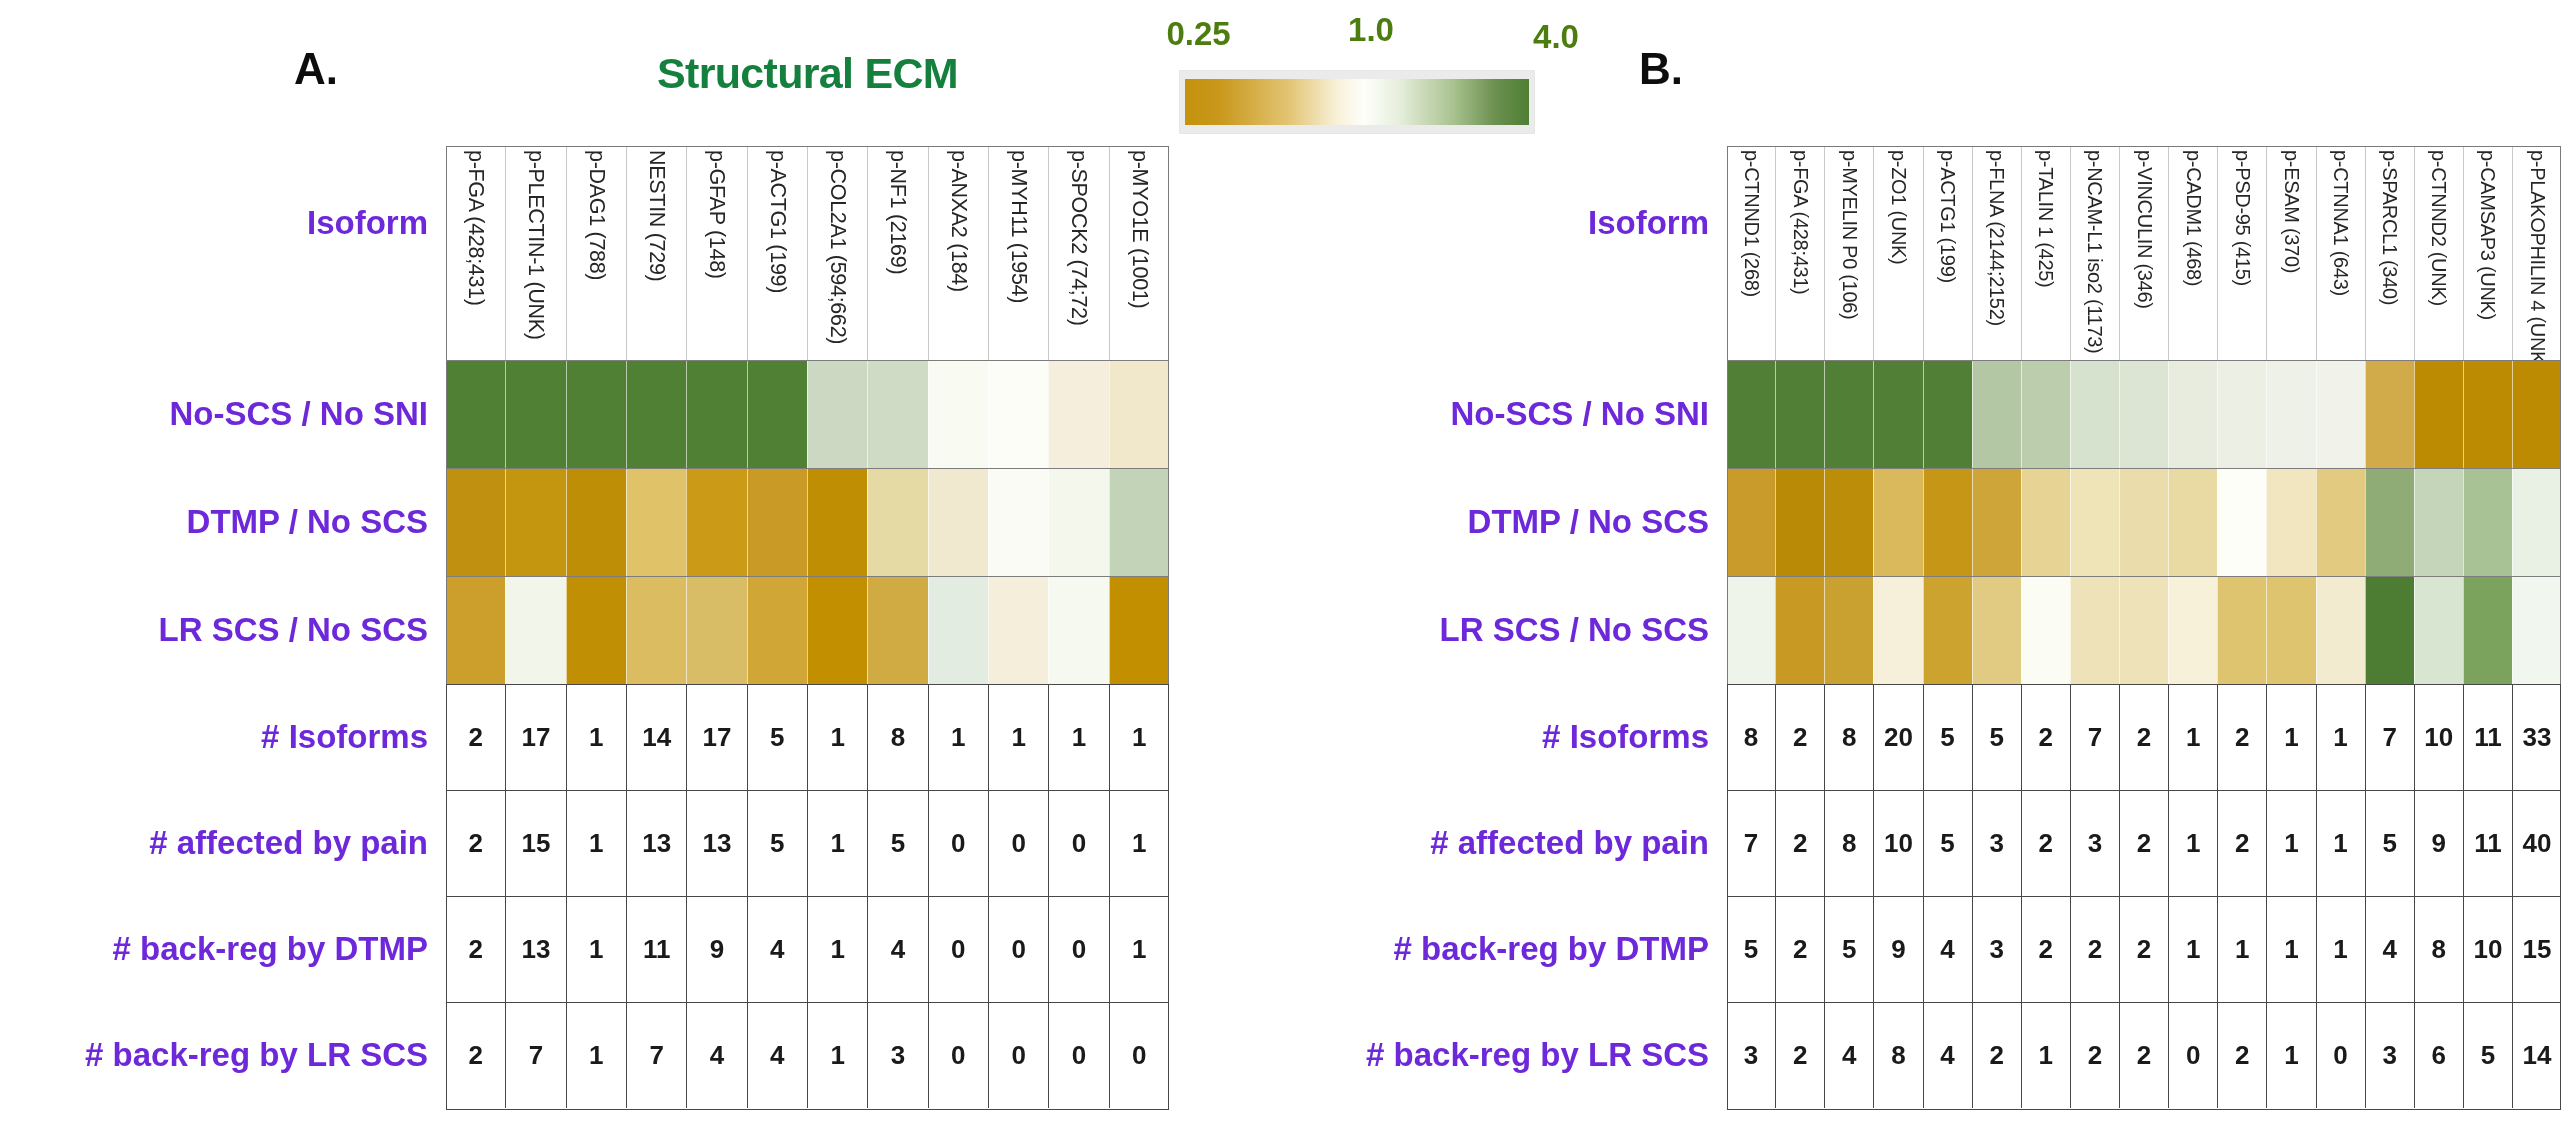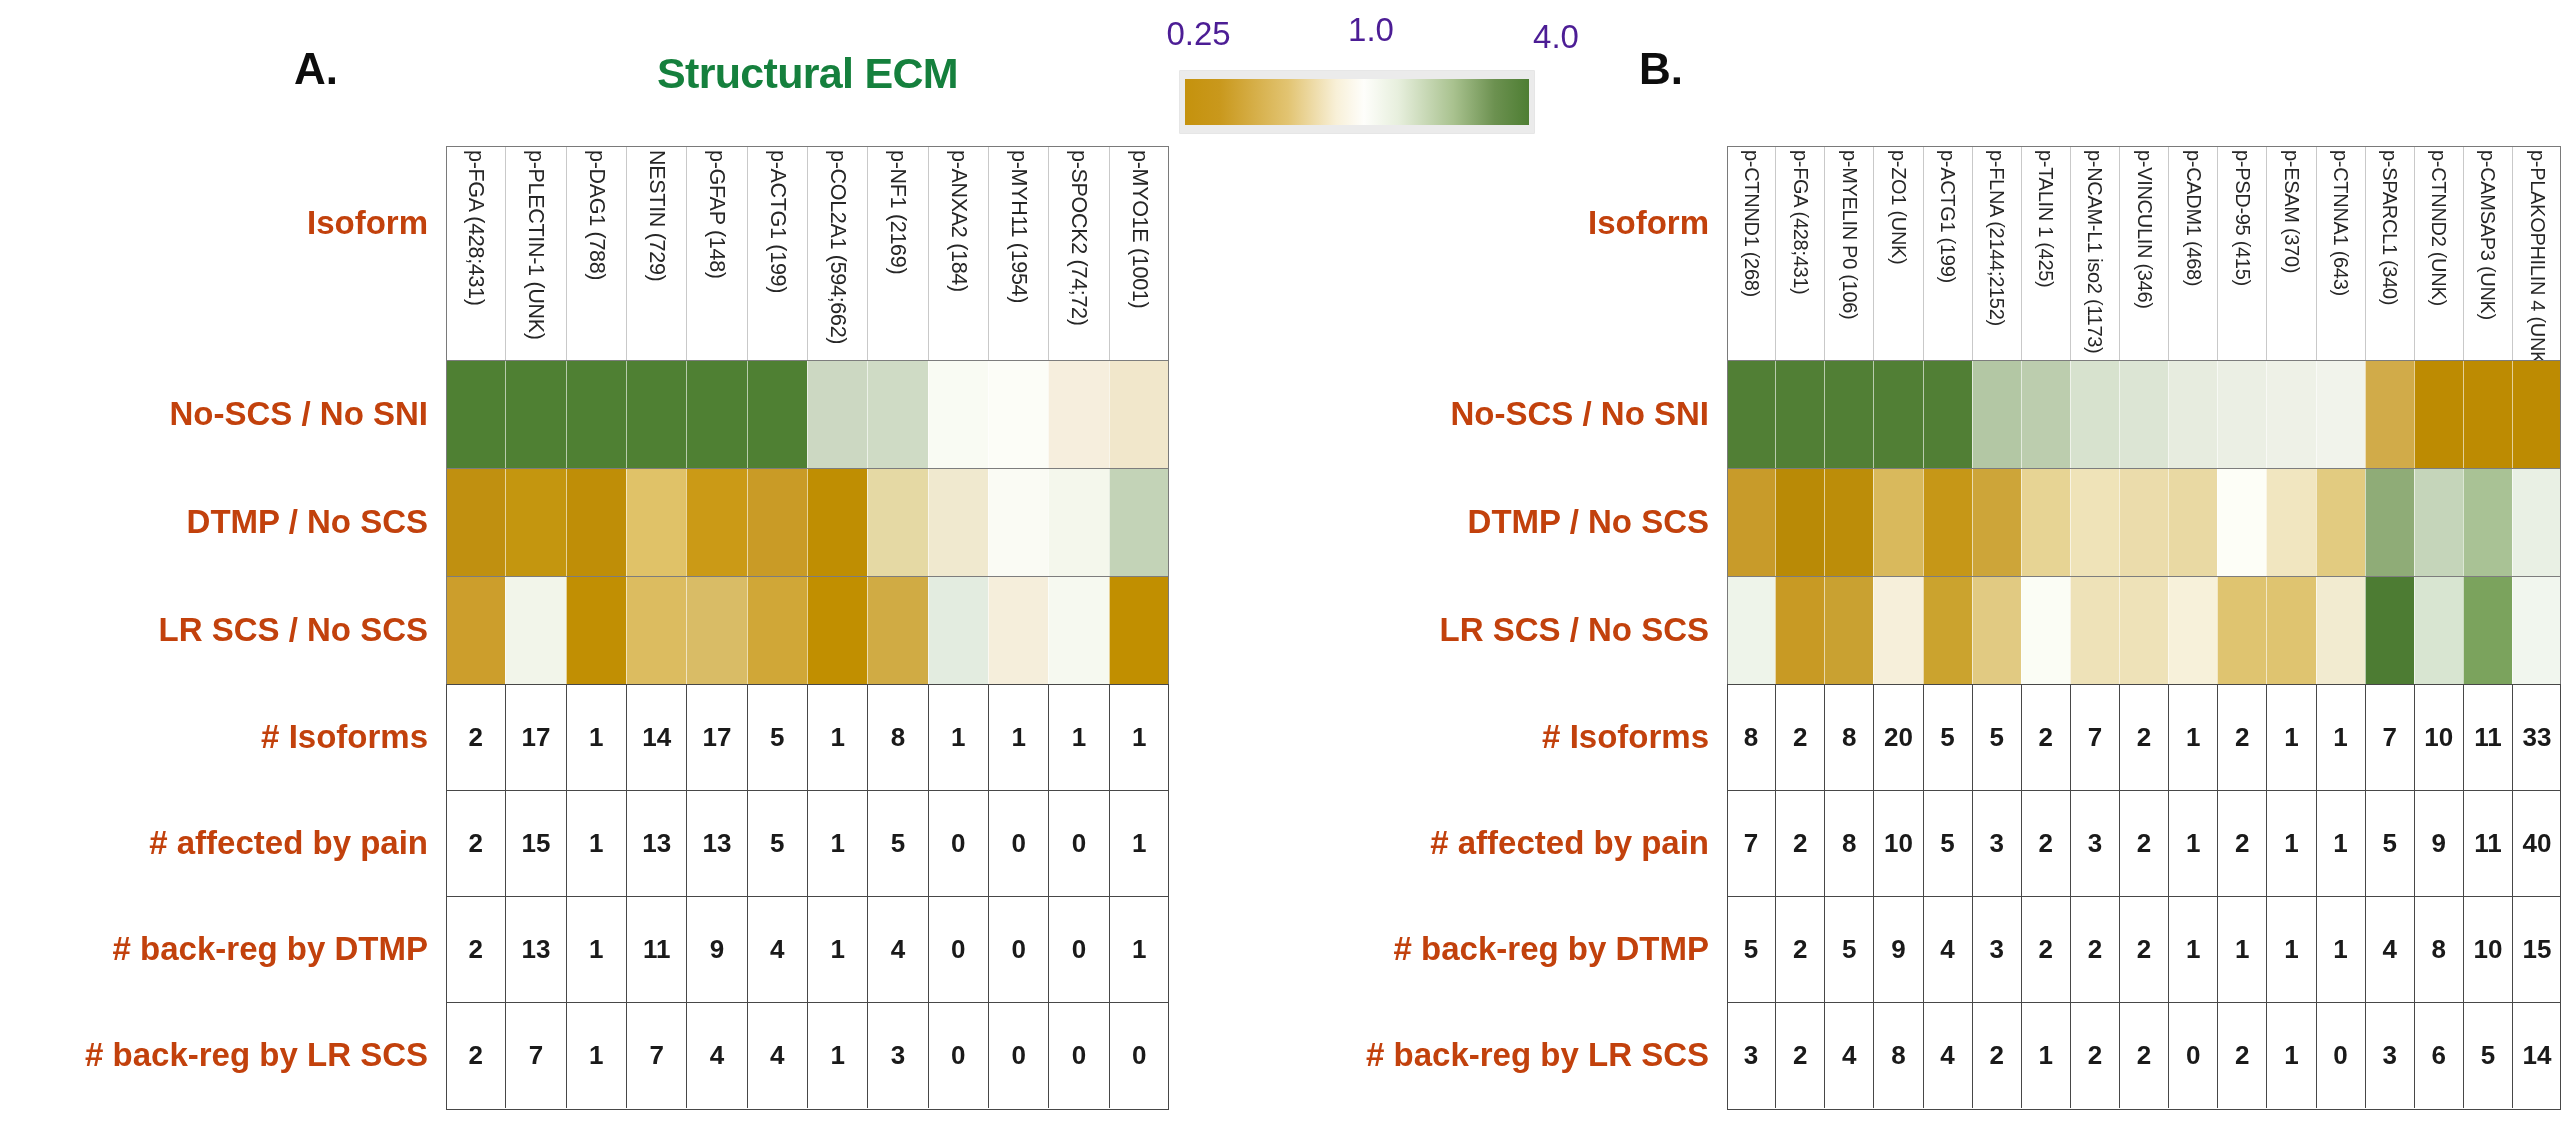--- a/index.html
+++ b/index.html
@@ -6,40 +6,40 @@
   #fig{position:relative;width:2576px;height:1137px;background:#ffffff;overflow:hidden;
        font-family:"Liberation Sans", sans-serif;color:#111;}
 
   
   .panel-letter{position:absolute;top:44px;font-size:44px;font-weight:bold;color:#0d0d0d;}
   .panel-title{position:absolute;top:49px;font-size:43px;font-weight:bold;color:#15803d;text-align:center;letter-spacing:-0.7px;}
   #letterA{left:294px;} #letterB{left:1639px;}
   #titleA{left:446px;width:723px;} #titleB{left:1727px;width:835px;}
 
   
-  .legend-tick{position:absolute;font-size:33px;font-weight:normal;text-align:center;color:#4c1d95;}
+  .legend-tick{position:absolute;font-size:33px;font-weight:bold;text-align:center;color:#4d7c0f;}
   #tickMin{left:1150px;top:15.3px;width:97px;}
   #tickMid{left:1319px;top:11px;width:104px;}
   #tickMax{left:1504px;top:18px;width:104px;}
   #legendBarFrame{position:absolute;left:1180px;top:71px;width:354px;height:62px;background:#ebebeb;
                   box-sizing:border-box;padding:8.3px 4.9px;box-shadow:0 0 0 0.7px #dcdcdc;}
   #legendBar{width:100%;height:100%;
     background:linear-gradient(90deg,#c5920d 0%,#c9981c 10%,#e2c472 30%,#f8f0d8 44%,#fefefb 52%,#e7efdd 62%,#a9c28f 78%,#6c9150 90%,#4e7e33 100%);}
   #legendCaption{position:absolute;left:1271px;top:154px;width:201px;text-align:center;
                  font-size:29px;font-weight:bold;color:#0d0d0d;}
 
   
   .panel{position:absolute;top:146px;height:964px;display:flex;flex-direction:column;}
   #panelA{left:0;width:1169px;}
   #panelB{left:1281px;width:1280px;}
 
   .row{display:flex;flex:0 0 auto;box-sizing:border-box;}
   .gut{flex:0 0 446px;width:446px;display:flex;align-items:center;justify-content:flex-end;
        padding-right:18px;box-sizing:border-box;background:#ffffff;}
-  .gut span{font-size:33px;font-weight:bold;color:#c2410c;white-space:nowrap;}
+  .gut span{font-size:33px;font-weight:bold;color:#6d28d9;white-space:nowrap;}
   .head-gut{align-items:flex-start;padding-top:58px;}
   .cells{flex:1 1 auto;display:flex;background:#ffffff;box-sizing:border-box;}
 
   .hcell{flex:1 1 0;display:flex;justify-content:center;overflow:hidden;background:#ffffff;
          border-left:0.7px solid #c9c9c9;box-sizing:border-box;}
   .hcell:first-child{border-left:none;}
   .hcell span{writing-mode:vertical-rl;text-orientation:mixed;font-size:21.5px;line-height:1.05;
               padding-top:4.2px;color:#262626;letter-spacing:-0.3px;white-space:nowrap;}
   #panelB .hcell span{font-size:20px;}
 

